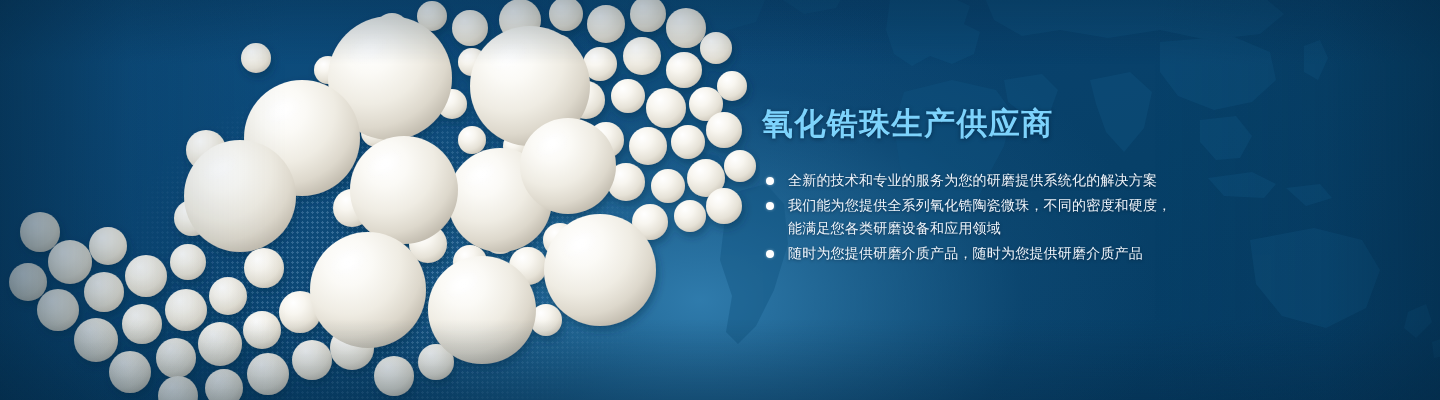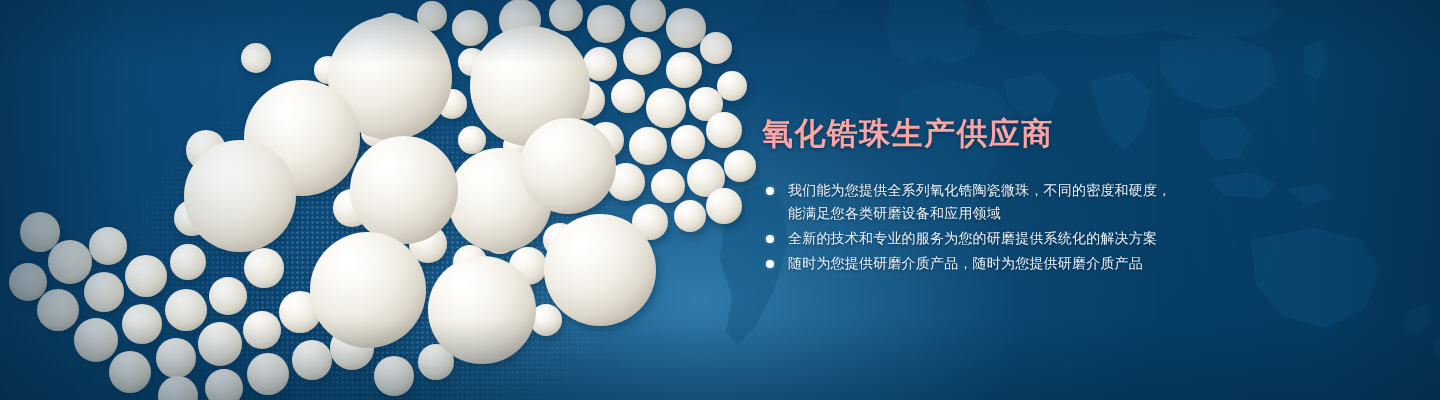--- a/index.html
+++ b/index.html
@@ -62,25 +62,25 @@
   }
   .beads svg{width:100%;height:100%;display:block;}
 
   
   .copy{
     position:absolute;
     left:762px; top:104px;
     width:640px;
   }
   .headline{
-    margin:14px 0 30px 0;
+    margin:4px 0 30px 0;
     font-size:31px;
     line-height:1;
     font-weight:700;
-    color:#fca5a5;
+    color:#7dd3fc;
     letter-spacing:1.4px;
     text-shadow:0 1px 4px rgba(0,20,42,0.55);
     white-space:nowrap;
   }
   .bullets{
     list-style:none;
     margin:0; padding:0;
   }
   .bullet{
     position:relative;
@@ -310,27 +310,27 @@
   <div class="bg-vignette"></div>
 
   <div class="copy">
 
     <h1 class="headline">氧化锆珠生产供应商</h1>
 
     <ul class="bullets">
 
       <li class="bullet">
         <span class="dot"></span>
+        <span>全新的技术和专业的服务为您的研磨提供系统化的解决方案</span>
+      </li>
+
+      <li class="bullet">
+        <span class="dot"></span>
         <span>我们能为您提供全系列氧化锆陶瓷微珠，不同的密度和硬度，</span>
         <span class="l2">能满足您各类研磨设备和应用领域</span>
-      </li>
-
-      <li class="bullet">
-        <span class="dot"></span>
-        <span>全新的技术和专业的服务为您的研磨提供系统化的解决方案</span>
       </li>
 
       <li class="bullet">
         <span class="dot"></span>
         <span>随时为您提供研磨介质产品，随时为您提供研磨介质产品</span>
       </li>
 
     </ul>
   </div>
 

